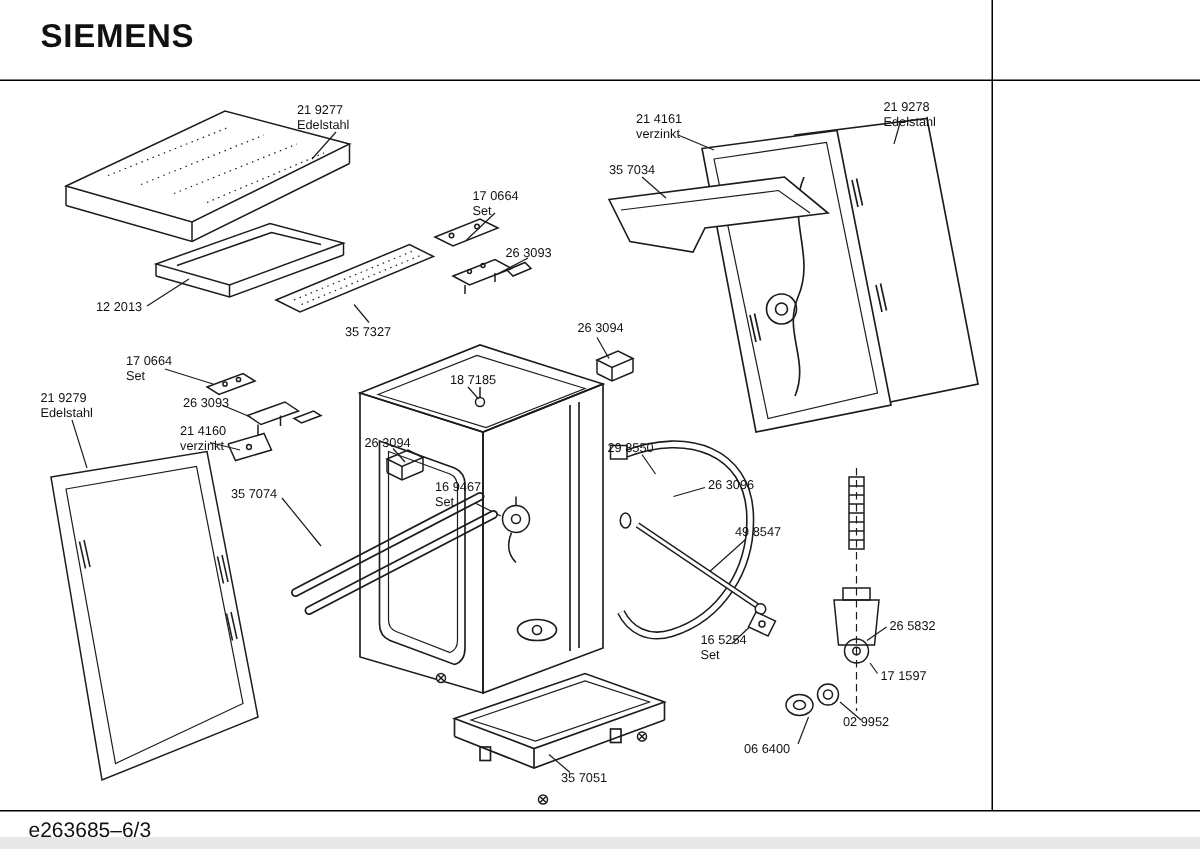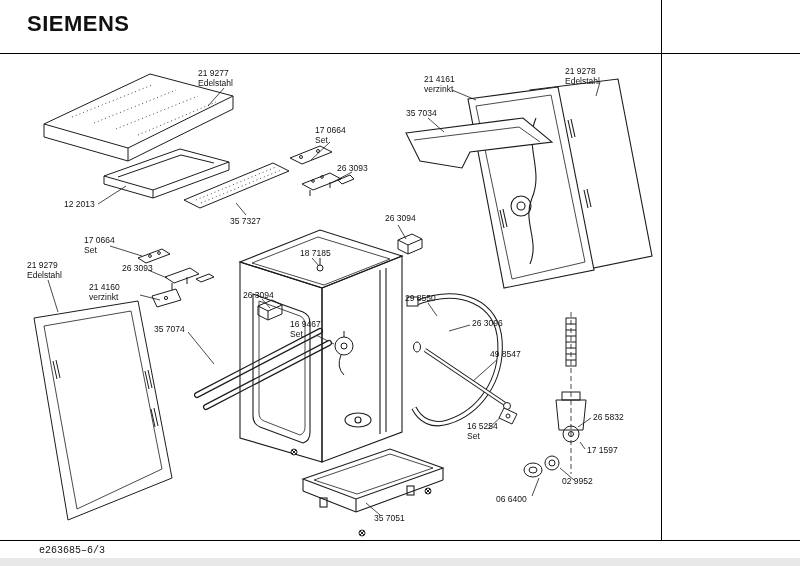--- a/index.html
+++ b/index.html
@@ -24,23 +24,22 @@
   .category {
     position: absolute; left: 668px; top: 13px;
     font-size: 9.5px; line-height: 13px;
   }
   .rule-h { position: absolute; left: 0; width: 800px; height: 1px; background: #000; }
   .rule-v { position: absolute; top: 0; width: 1px; background: #000; }
   .header-rule { top: 53px; }
   .footer-rule { top: 540px; }
   .column-rule { left: 661px; height: 540px; }
   .footer-text {
-    position: absolute; left: 39px; top: 545px;
-    font-size: 10px;
-    font-family: Liberation Mono, monospace;
+    position: absolute; left: 19px; top: 545px;
+    font-size: 14px;
   }
   .art { position: absolute; left: 0; top: 0; width: 800px; height: 566px; }
   .plabel {
     position: absolute;
     font-size: 8.5px; line-height: 10px;
     white-space: nowrap;
     color: #111;
   }
   .plabel span { display: block; }
 </style>
@@ -279,21 +278,21 @@
   </svg>
 
   <div class="plabel" style="left:198px;top:68px">
     <span>21 9277</span>
     <span>Edelstahl</span>
   </div>
   <div class="plabel" style="left:424px;top:74px">
     <span>21 4161</span>
     <span>verzinkt</span>
   </div>
-  <div class="plabel" style="left:565px;top:66px">
+  <div class="plabel" style="left:589px;top:66px">
     <span>21 9278</span>
     <span>Edelstahl</span>
   </div>
   <div class="plabel" style="left:406px;top:108px">
     <span>35 7034</span>
   </div>
   <div class="plabel" style="left:315px;top:125px">
     <span>17 0664</span>
     <span>Set</span>
   </div>
@@ -316,21 +315,21 @@
   <div class="plabel" style="left:300px;top:248px">
     <span>18 7185</span>
   </div>
   <div class="plabel" style="left:122px;top:263px">
     <span>26 3093</span>
   </div>
   <div class="plabel" style="left:27px;top:260px">
     <span>21 9279</span>
     <span>Edelstahl</span>
   </div>
-  <div class="plabel" style="left:89px;top:282px">
+  <div class="plabel" style="left:120px;top:282px">
     <span>21 4160</span>
     <span>verzinkt</span>
   </div>
   <div class="plabel" style="left:243px;top:290px">
     <span>26 3094</span>
   </div>
   <div class="plabel" style="left:405px;top:293px">
     <span>29 8550</span>
   </div>
   <div class="plabel" style="left:472px;top:318px">

